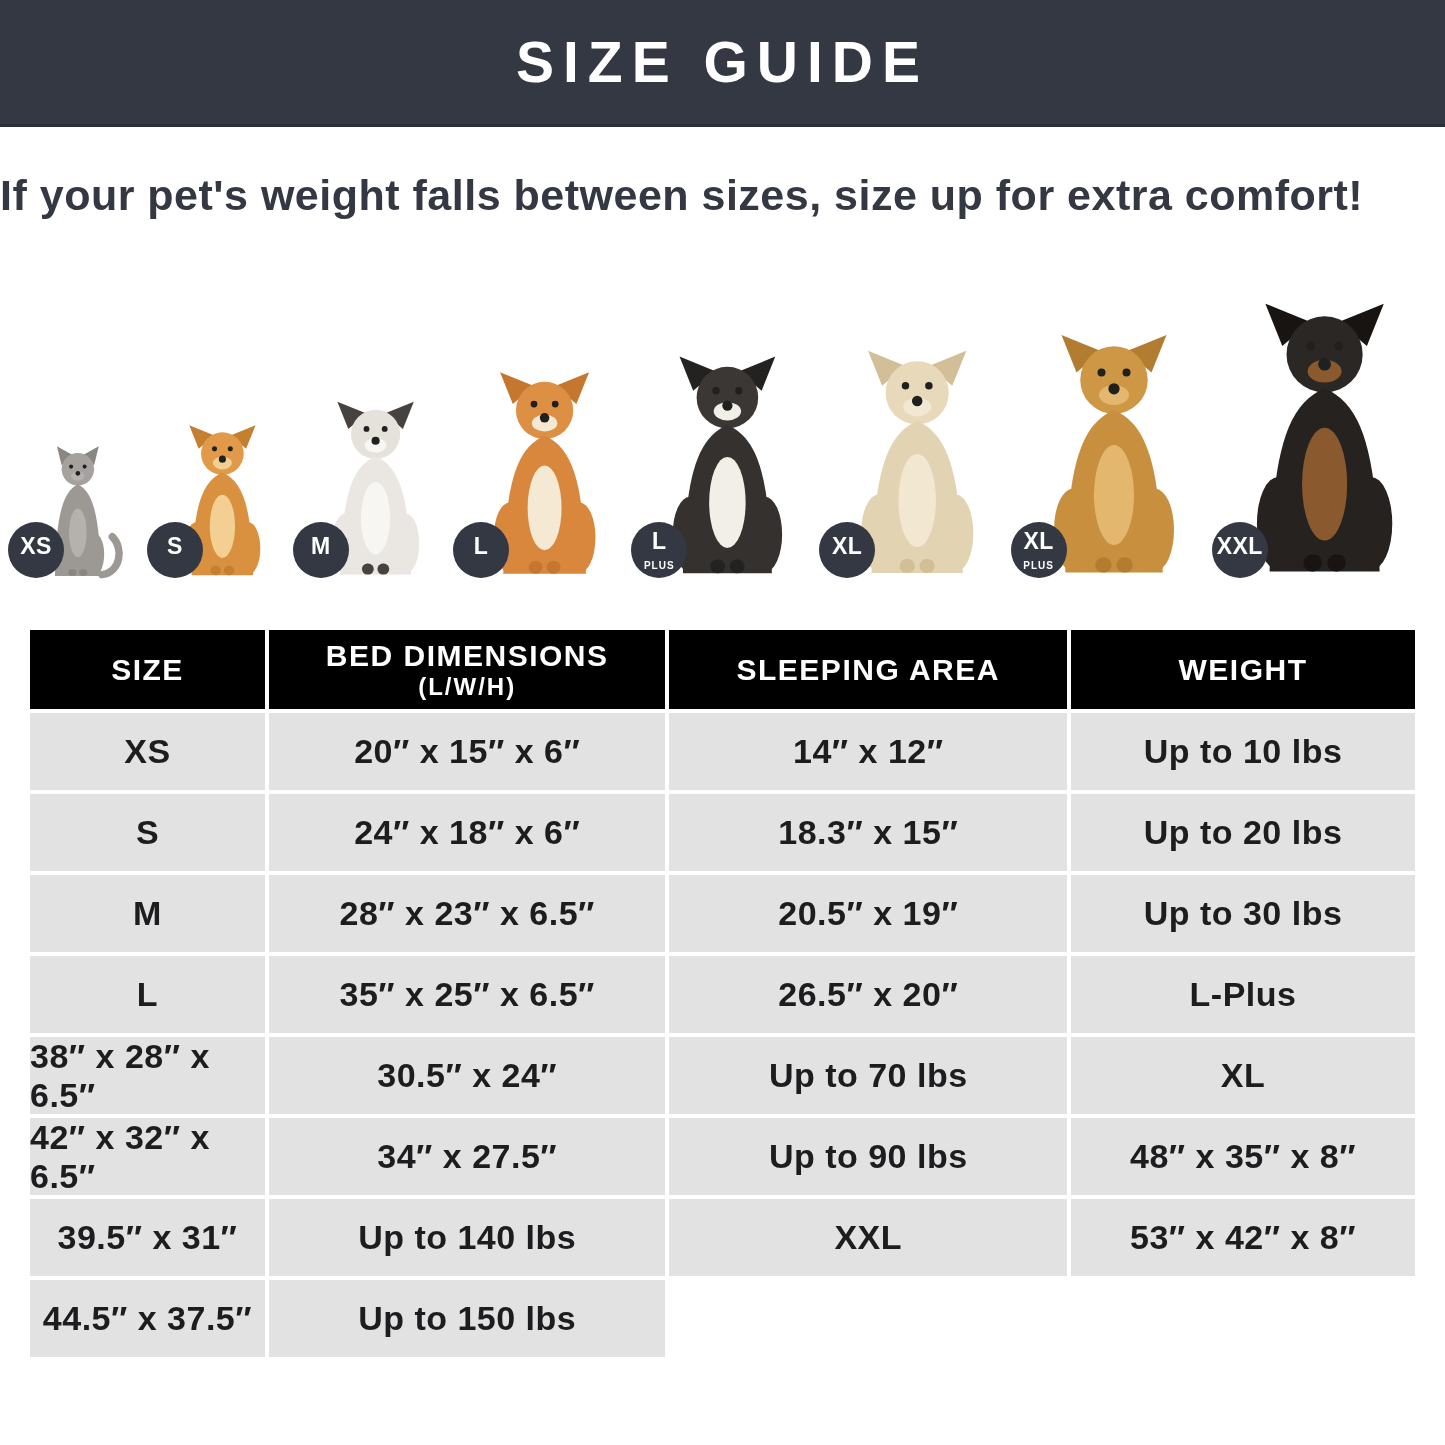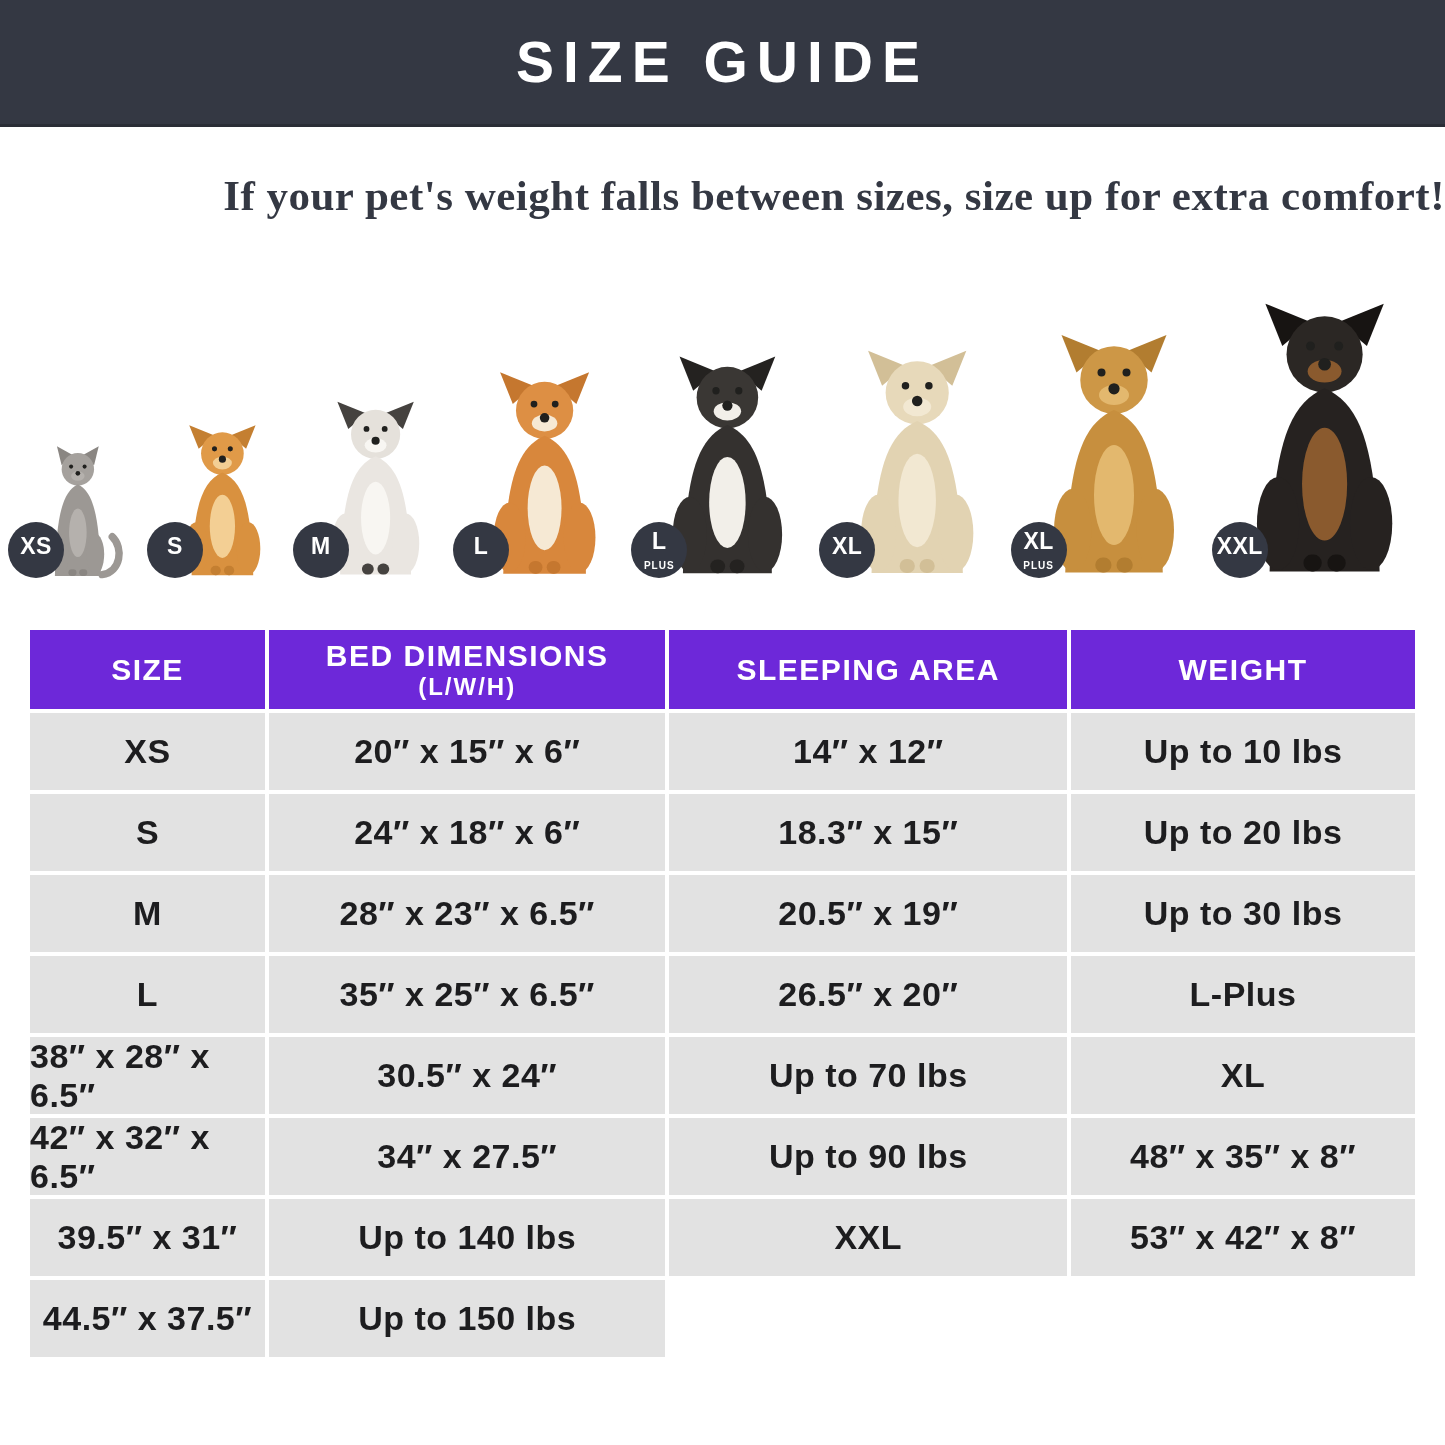--- a/index.html
+++ b/index.html
@@ -11,22 +11,22 @@
   
   .title-bar{
     height:124px;background:#343843;border-bottom:3px solid #2a2d36;
     display:flex;align-items:center;justify-content:center;
   }
   .title-bar h1{
     margin:4px;color:#ffffff;font-size:57px;font-weight:bold;letter-spacing:9px;
   }
   
   .subtitle{
-    margin-top:44px;text-align:right;
-    color:#343843;font-size:43px;font-weight:bold;letter-spacing:.5px;font-family:Liberation Serif, serif;
+    margin-top:44px;text-align:left;
+    color:#343843;font-size:43px;font-weight:bold;letter-spacing:.5px;
   }
   
   .pets-row{
     height:322px;margin-top:38px;padding:0 36px;
     display:flex;justify-content:space-between;align-items:flex-end;
   }
   .pet{position:relative;display:flex;align-items:flex-end;}
   .pet svg.pet-art{display:block;width:auto;}
   .size-badge{
     position:absolute;left:-28px;bottom:2px;width:56px;height:56px;border-radius:50%;
@@ -34,21 +34,21 @@
     align-items:center;justify-content:center;z-index:2;
   }
   .size-badge .main{font-size:23px;font-weight:bold;letter-spacing:.5px;line-height:1;}
   .size-badge .sub{font-size:10px;font-weight:bold;letter-spacing:1px;line-height:1;margin-top:8px;}
   
   .size-table{
     margin:50px 30px 0 30px;background:#ffffff;
     display:grid;grid-template-columns:237fr 400fr 401fr 347fr;gap:4px;
   }
   .hcell{
-    background:#6d28d9;height:79px;color:#ffffff;
+    background:#000000;height:79px;color:#ffffff;
     display:flex;flex-direction:column;align-items:center;justify-content:center;
     font-size:30px;font-weight:bold;letter-spacing:1.5px;line-height:1.05;
   }
   .hcell .hsub{font-size:24px;letter-spacing:2px;margin-top:2px;}
   .dcell{
     background:#e2e2e2;height:77px;color:#1d1d1f;
     display:flex;align-items:center;justify-content:center;
     font-size:34px;font-weight:bold;letter-spacing:.5px;
   }
   .defs-holder{position:absolute;width:0;height:0;overflow:hidden;}

